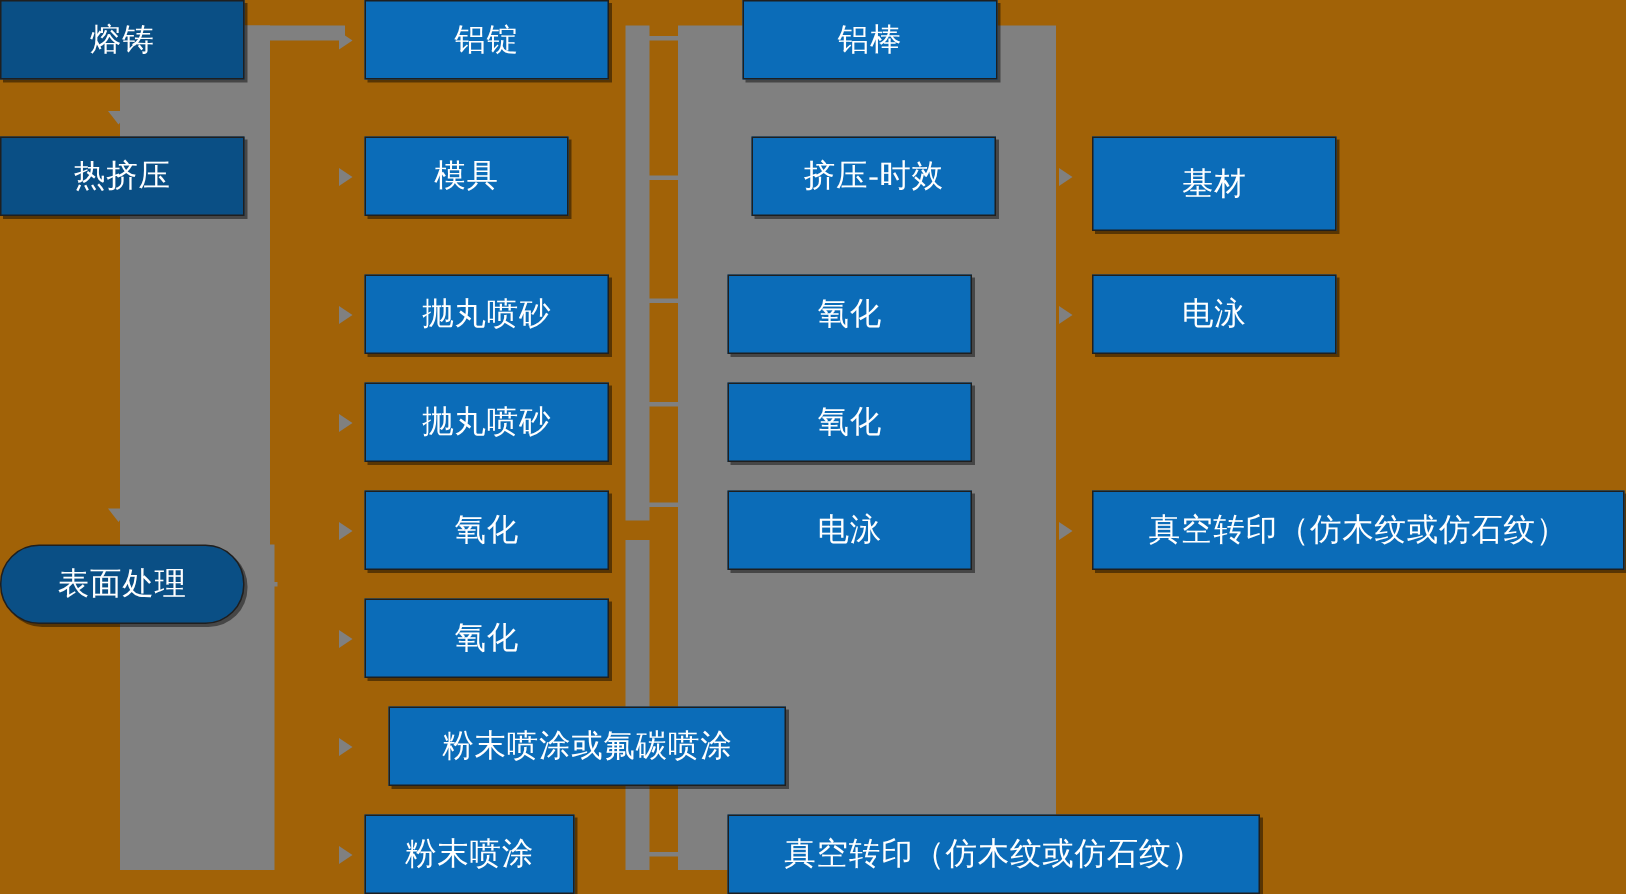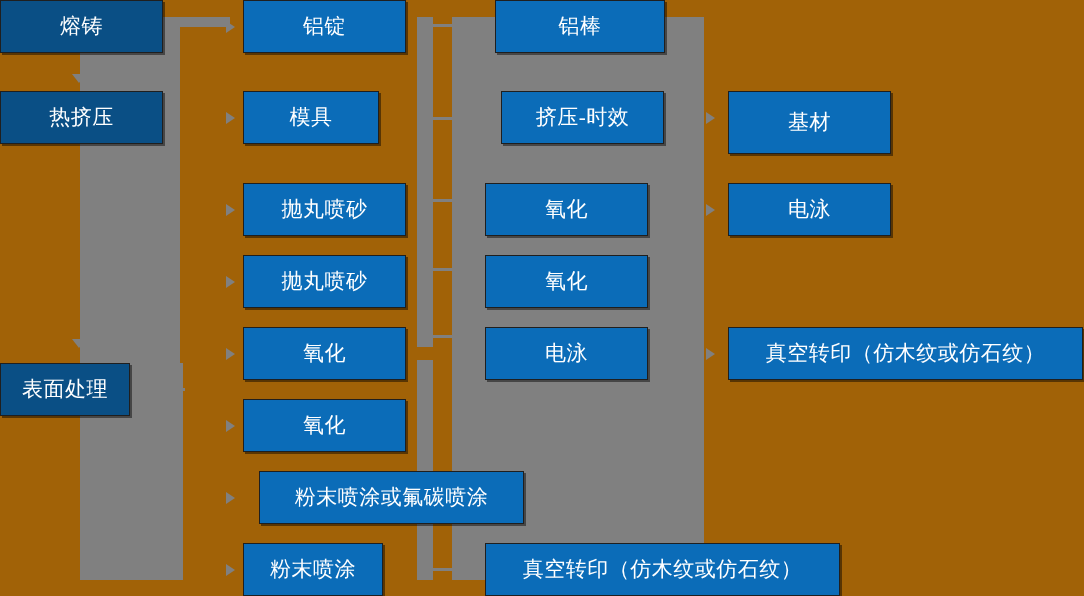--- a/index.html
+++ b/index.html
@@ -71,21 +71,21 @@
   <div class="arrow arrow-r" style="left:226px;top:492px;"></div>
   <div class="arrow arrow-r" style="left:226px;top:564px;"></div>
 
   <div class="arrow arrow-r" style="left:706px;top:112px;"></div>
   <div class="arrow arrow-r" style="left:706px;top:204px;"></div>
   <div class="arrow arrow-r" style="left:706px;top:348px;"></div>
 
   <div id="boxes-stage">
       <div class="box dark" style="left: 0px; top: 0px; width: 163px; height: 53px;">熔铸</div>
       <div class="box dark" style="left: 0px; top: 91px; width: 163px; height: 53px;">热挤压</div>
-      <div class="box dark" style="left: 0px; top: 363px; width: 130px; height: 53px;">表面处理</div>
+      <div class="box dark" style="left: 0px; top: 363px; width: 163px; height: 53px; border-radius: 26px;">表面处理</div>
     </div>
   <div id="boxes-proc">
       <div class="box light" style="left: 243px; top: 0px; width: 163px; height: 53px;">铝锭</div>
       <div class="box light" style="left: 243px; top: 91px; width: 136px; height: 53px;">模具</div>
       <div class="box light" style="left: 243px; top: 183px; width: 163px; height: 53px;">抛丸喷砂</div>
       <div class="box light" style="left: 243px; top: 255px; width: 163px; height: 53px;">抛丸喷砂</div>
       <div class="box light" style="left: 243px; top: 327px; width: 163px; height: 53px;">氧化</div>
       <div class="box light" style="left: 243px; top: 399px; width: 163px; height: 53px;">氧化</div>
       <div class="box light" style="left: 259px; top: 471px; width: 265px; height: 53px;">粉末喷涂或氟碳喷涂</div>
       <div class="box light" style="left: 243px; top: 543px; width: 140px; height: 53px;">粉末喷涂</div>

